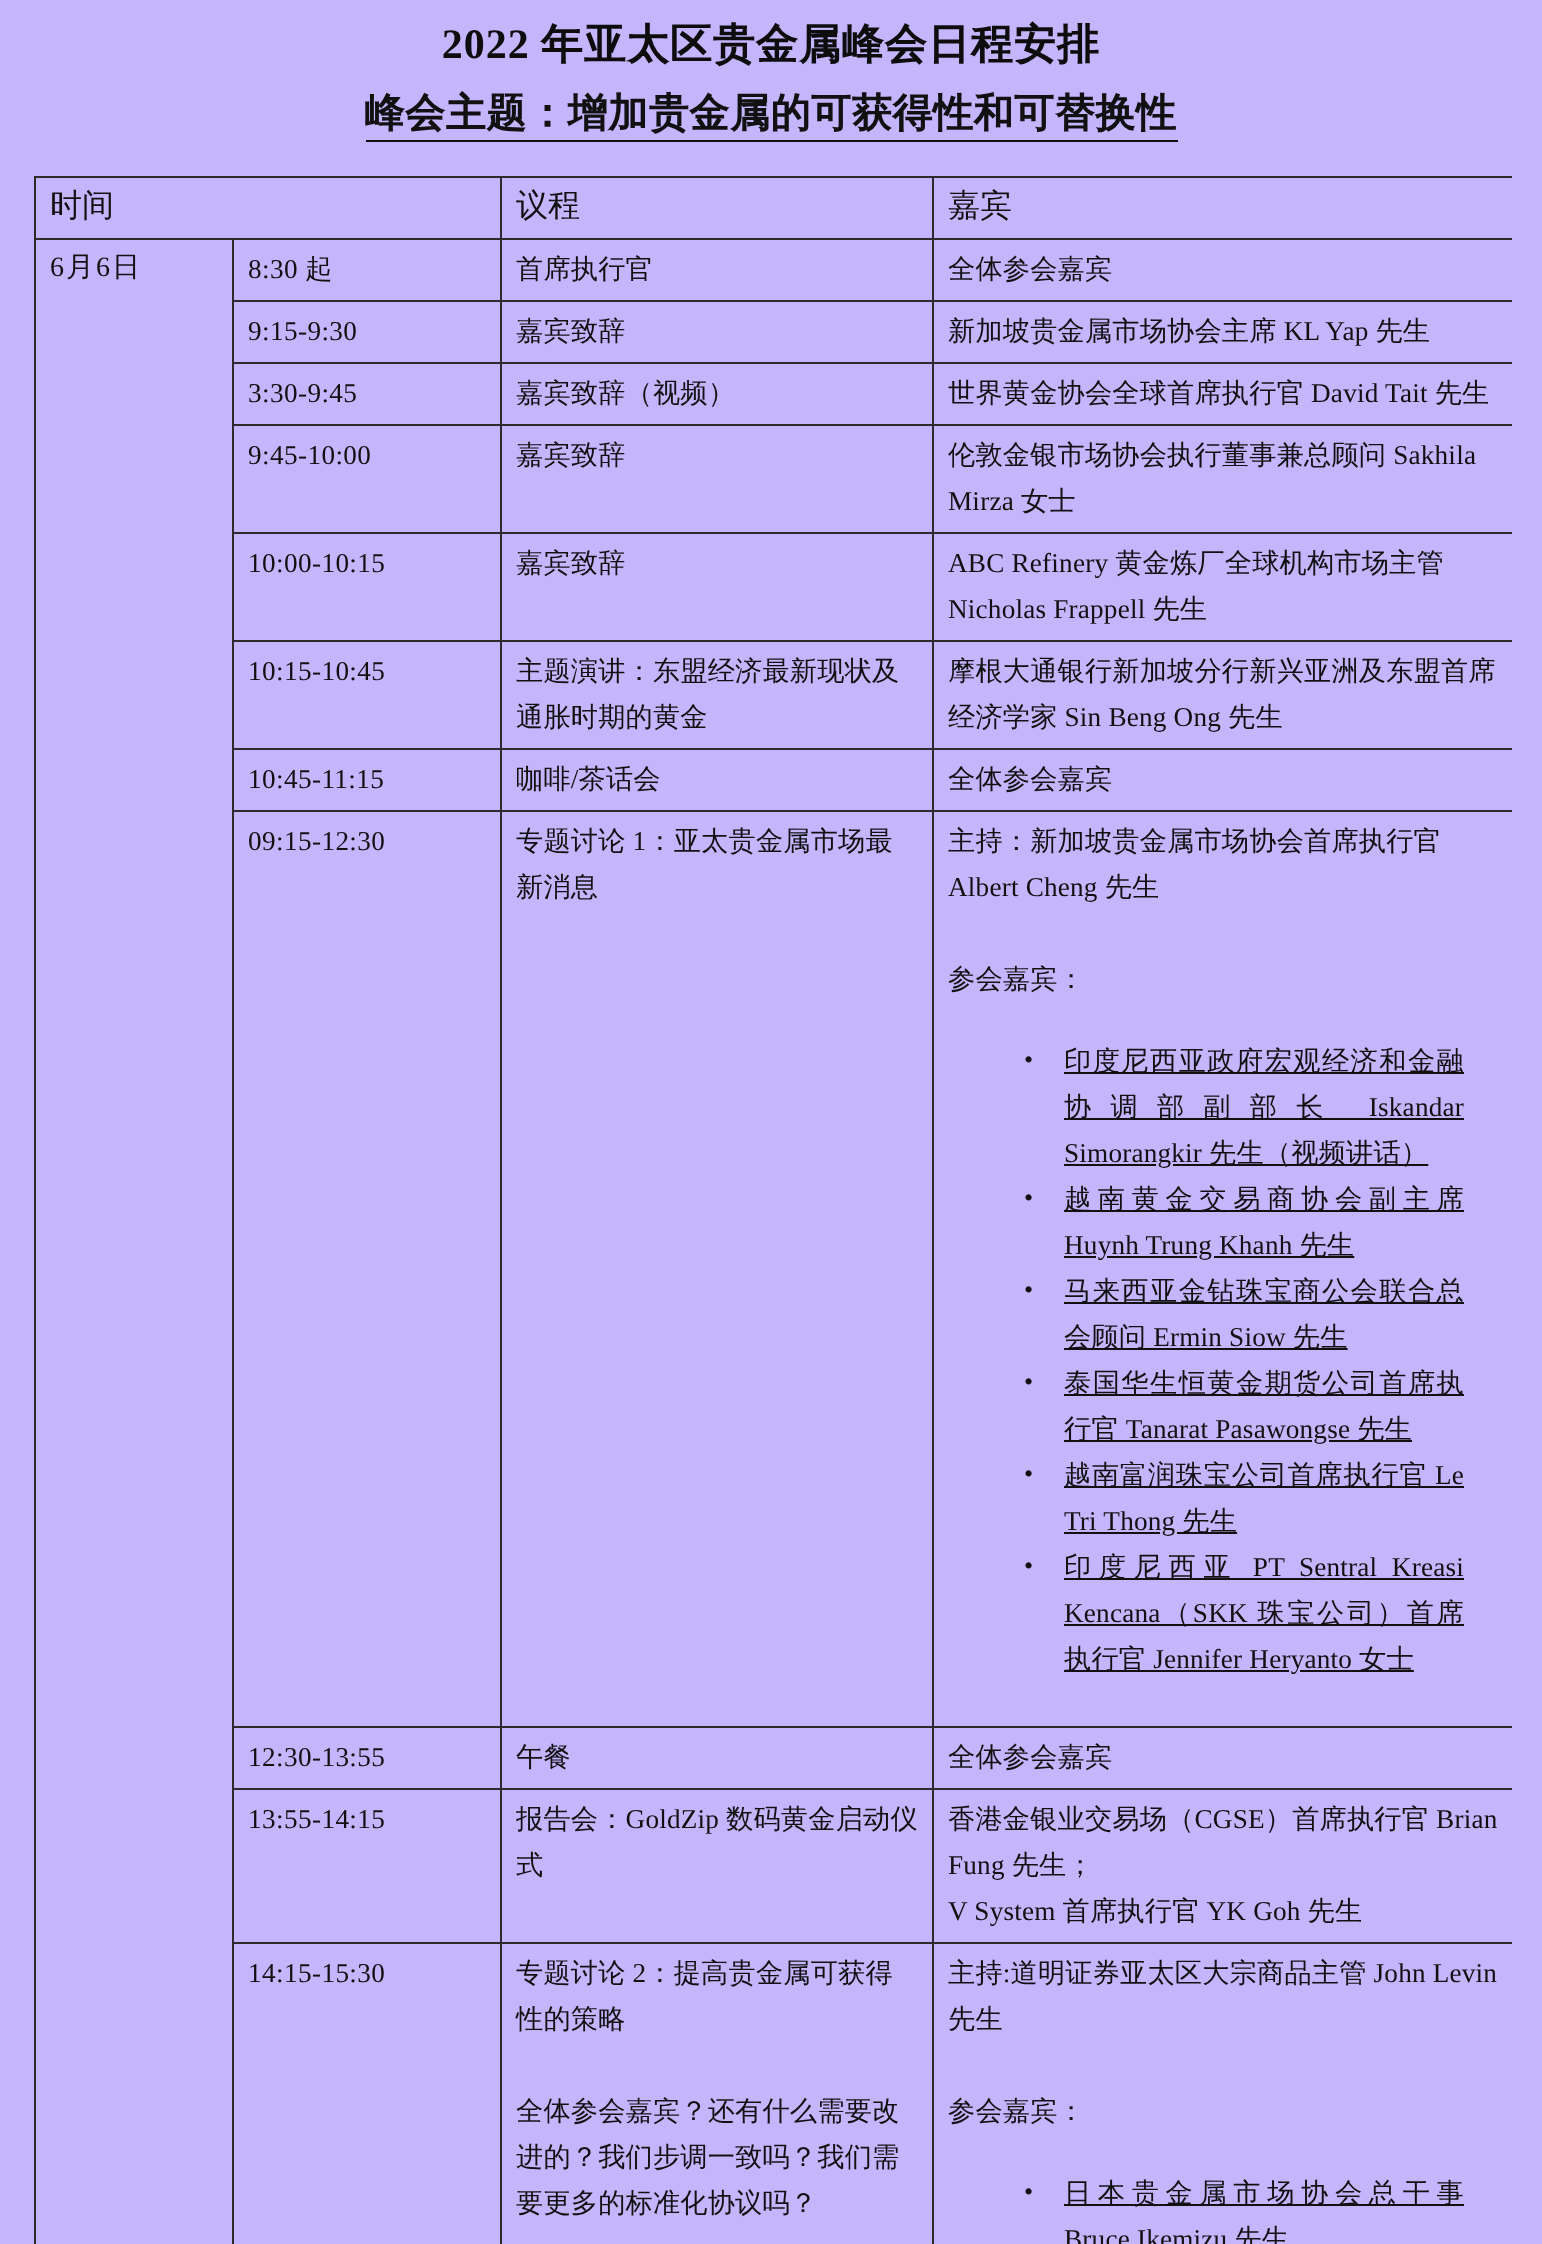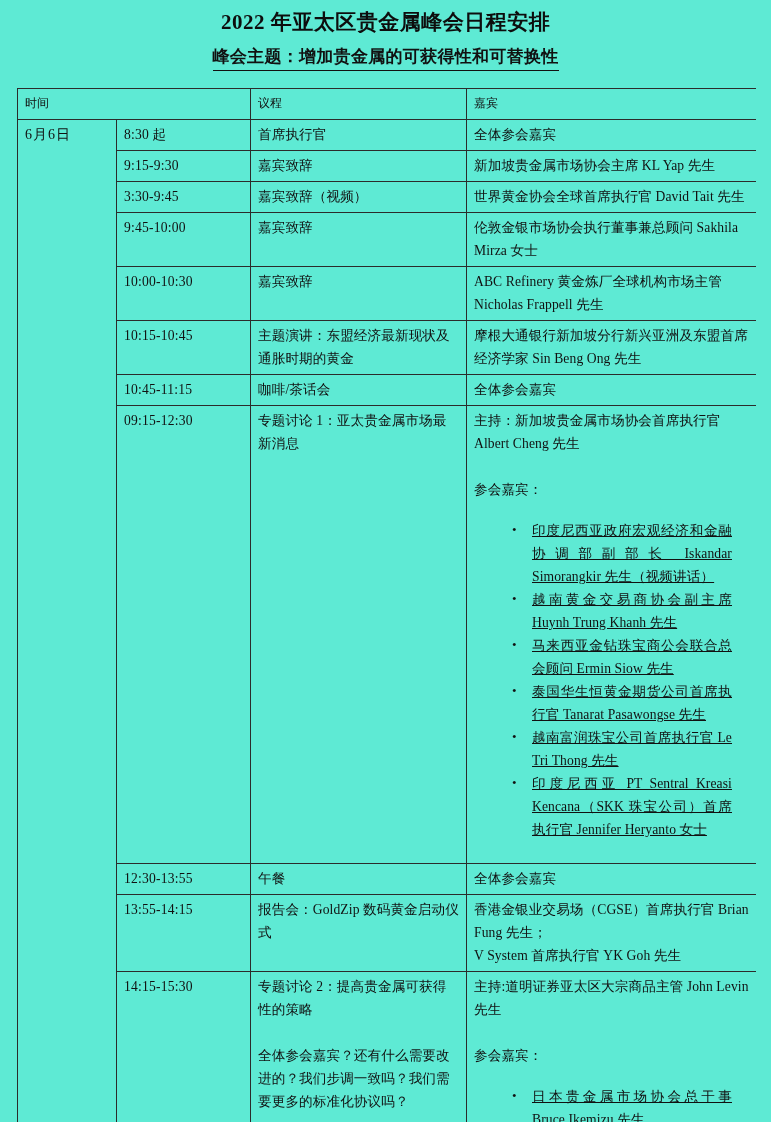--- a/index.html
+++ b/index.html
@@ -12,40 +12,40 @@
     width: 771px;
     height: 1122px;
     overflow: hidden;
     font-family: "Liberation Serif", "DejaVu Serif", serif;
     color: #111111;
   }
   .page {
     width: 771px;
     height: 1122px;
     position: relative;
-    background: #5eead4;
+    background: #c4b5fd;
     padding: 0;
   }
 
   
   .title-block {
     text-align: center;
     padding-top: 8px;
   }
   .doc-title {
     font-size: 21px;
     font-weight: bold;
     letter-spacing: 0.5px;
     line-height: 28px;
     margin: 0;
     color: #0d0d0d;
   }
   .doc-subtitle {
     display: inline-block;
-    font-size: 17px;
+    font-size: 20px;
     font-weight: bold;
     line-height: 24px;
     margin: 9px 0 0 0;
     border-bottom: 1.6px solid #111;
     padding-bottom: 1px;
     letter-spacing: 0.3px;
   }
 
   
   .table-wrap {
@@ -68,21 +68,21 @@
     text-align: left;
     font-weight: normal;
   }
   col.c-date  { width: 99px; }
   col.c-time  { width: 134px; }
   col.c-topic { width: 216px; }
   col.c-guest { width: 290px; }
 
   th.hdr {
     font-weight: bold;
-    font-size: 12px;
+    font-size: 16px;
     height: 25px;
     padding-top: 2px;
     padding-bottom: 2px;
   }
   td.date-cell {
     font-size: 14px;
     font-weight: normal;
     letter-spacing: 1px;
     padding-top: 4px;
   }
@@ -180,21 +180,21 @@
           <tr>
             <td class="time-cell">9:45-10:00</td>
             <td class="topic-cell justify">
               <div class="para">嘉宾致辞</div>
             </td>
             <td class="guest-cell justify">
               <div class="para">伦敦金银市场协会执行董事兼总顾问 Sakhila Mirza 女士</div>
             </td>
           </tr>
           <tr>
-            <td class="time-cell">10:00-10:30</td>
+            <td class="time-cell">10:00-10:15</td>
             <td class="topic-cell justify">
               <div class="para">嘉宾致辞</div>
             </td>
             <td class="guest-cell justify">
               <div class="para">ABC Refinery 黄金炼厂全球机构市场主管 Nicholas Frappell 先生</div>
             </td>
           </tr>
           <tr>
             <td class="time-cell">10:15-10:45</td>
             <td class="topic-cell justify">

